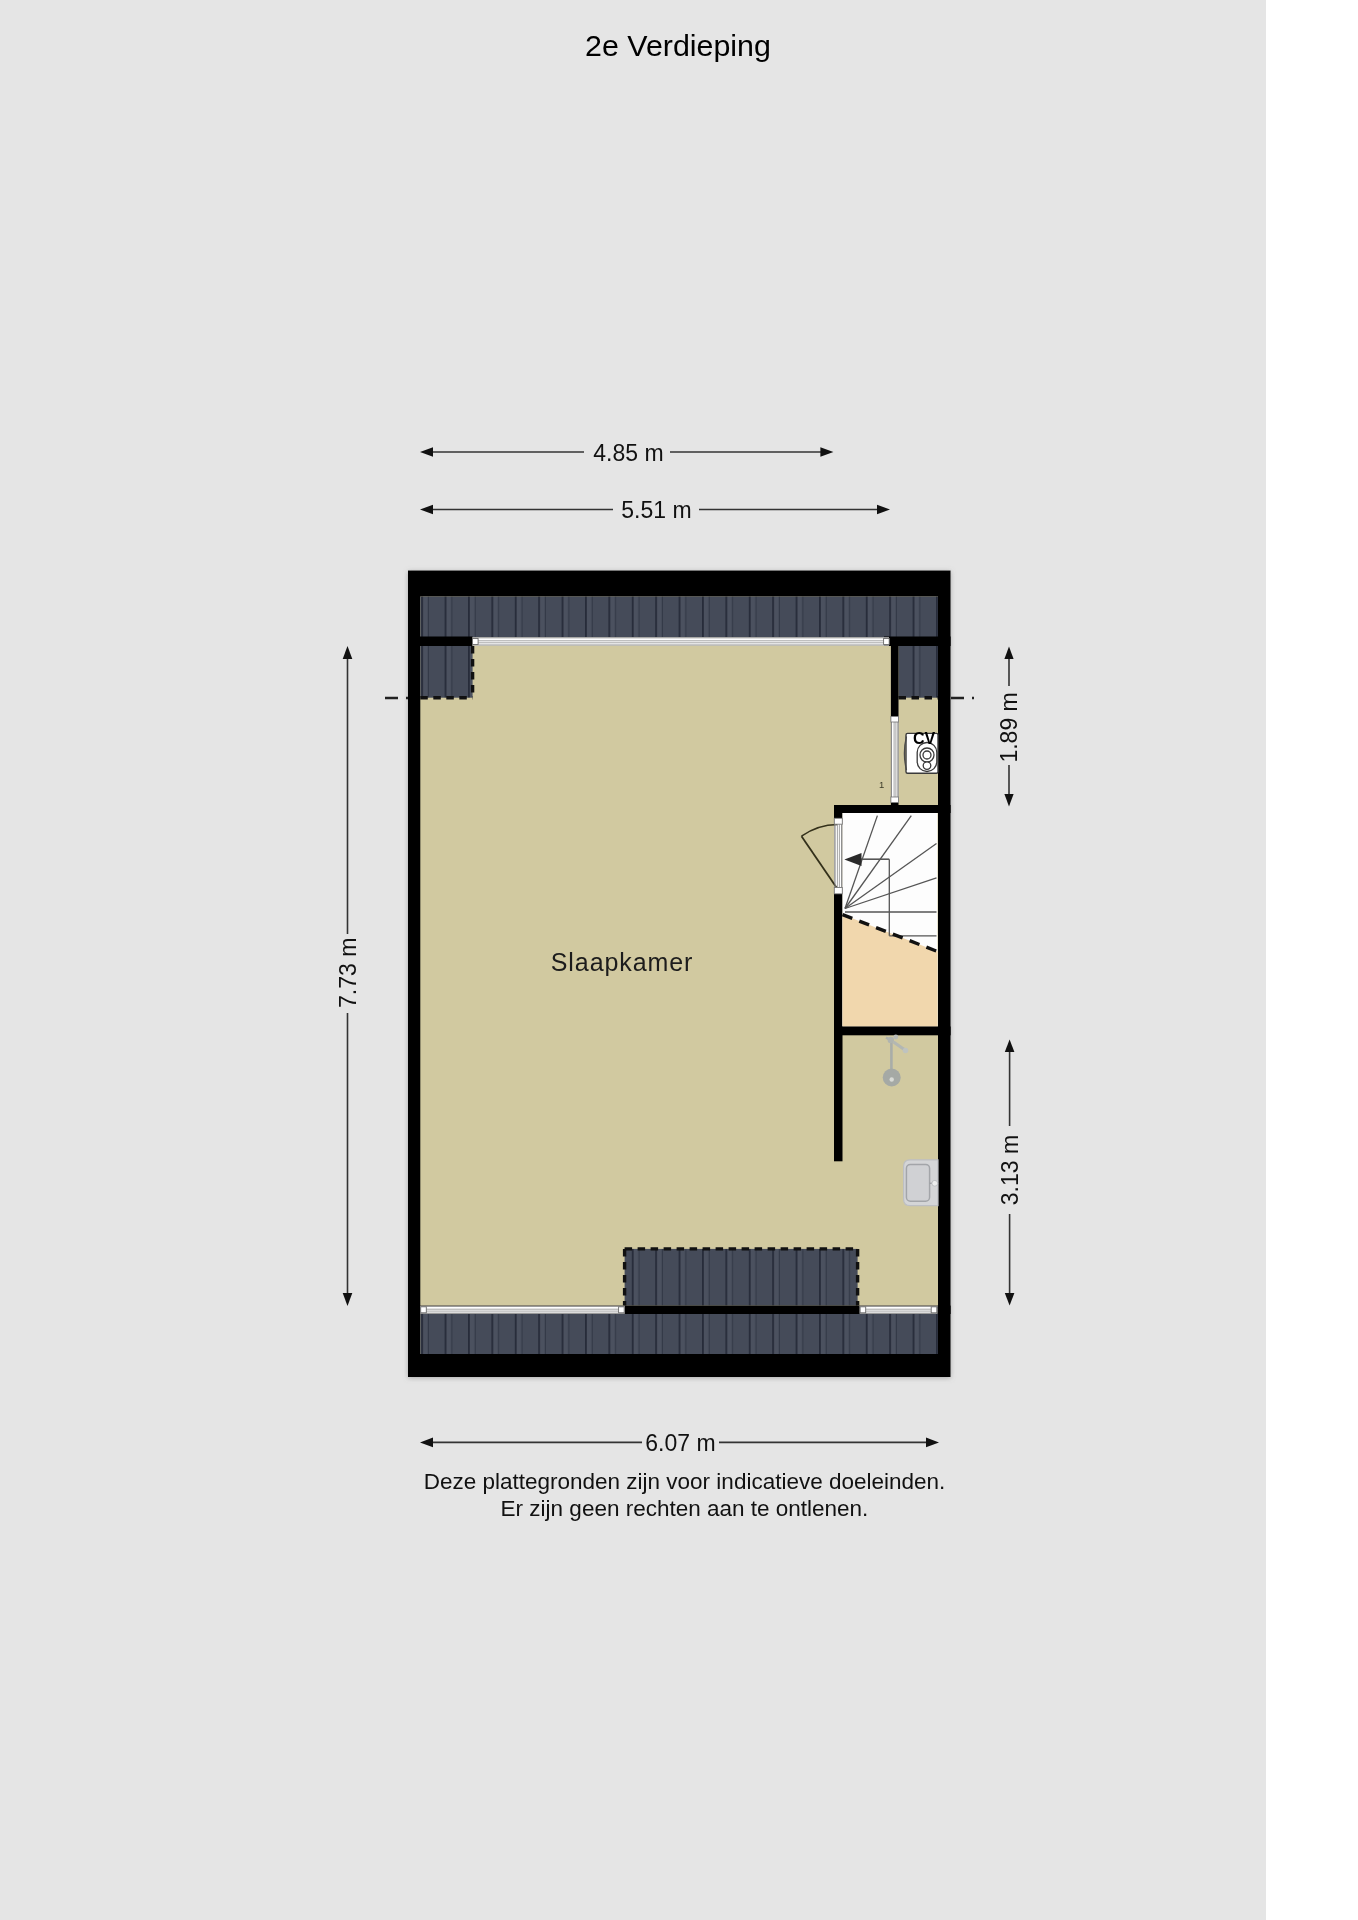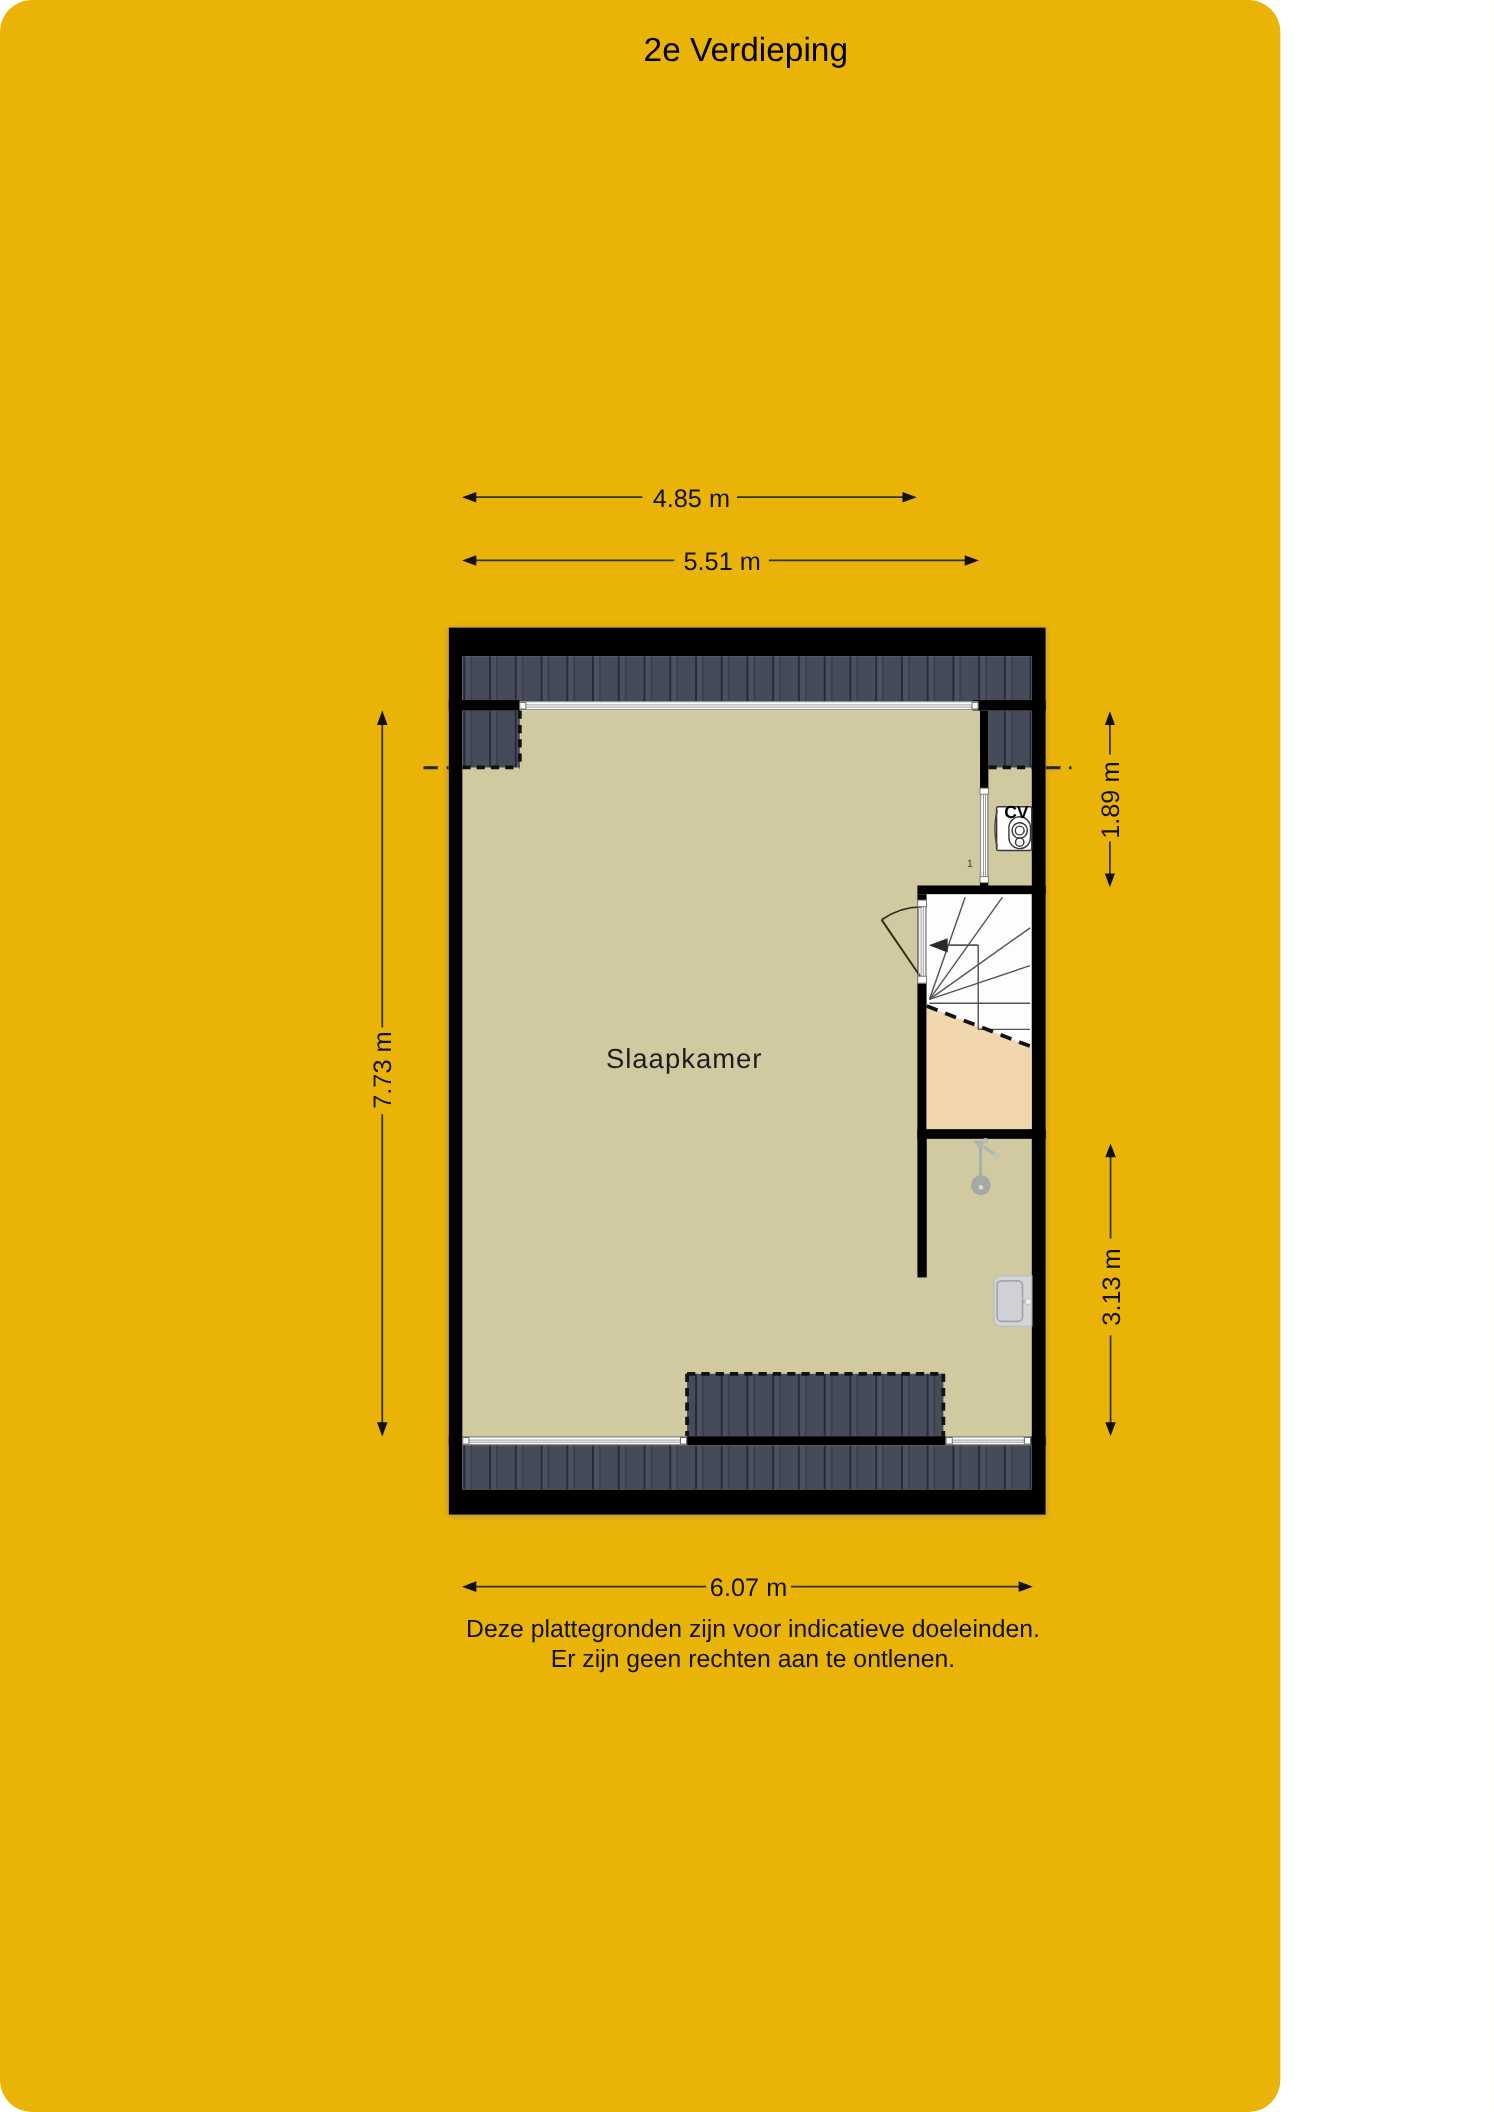--- a/index.html
+++ b/index.html
@@ -1,17 +1,17 @@
 <!DOCTYPE html>
 <html><head>
 <meta charset="utf-8">
 <style>
   html,body{margin:0;padding:0;background:#ffffff;}
-  .page{position:relative;width:1164px;height:1920px;background:#eab308;overflow:hidden;
-        font-family:"Liberation Sans", sans-serif;border-radius:29px;}
+  .page{position:relative;width:1266px;height:1920px;background:#e5e5e5;overflow:hidden;
+        font-family:"Liberation Sans", sans-serif;}
   svg{position:absolute;left:0;top:0;}
   text{font-family:"Liberation Sans", sans-serif;}
 </style>
 </head>
 <body>
 <div class="page">
 <svg width="1358" height="1920" viewBox="0 0 1358 1920">
 <defs>
   <pattern id="hatch" width="23.4" height="40" patternUnits="userSpaceOnUse">
     <rect x="0" y="0" width="23.4" height="40" fill="#454b59"></rect>

